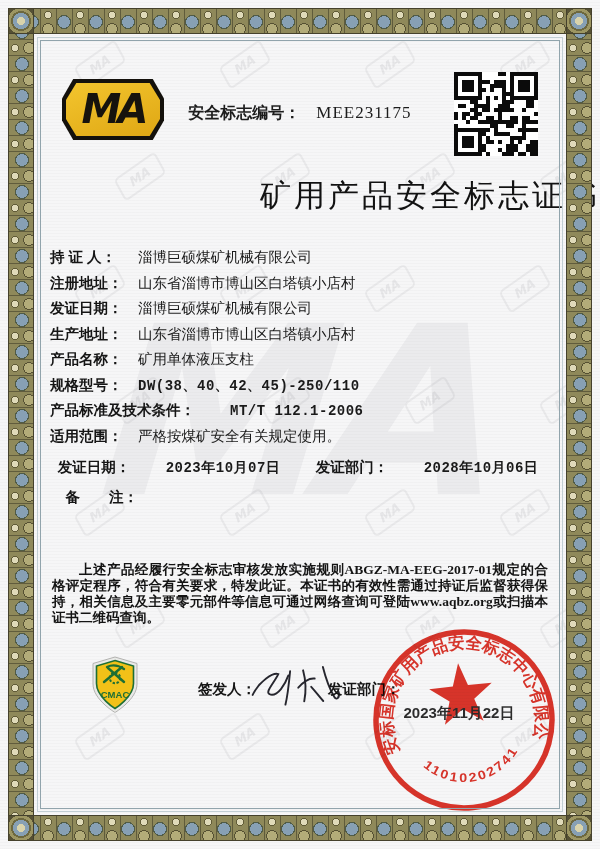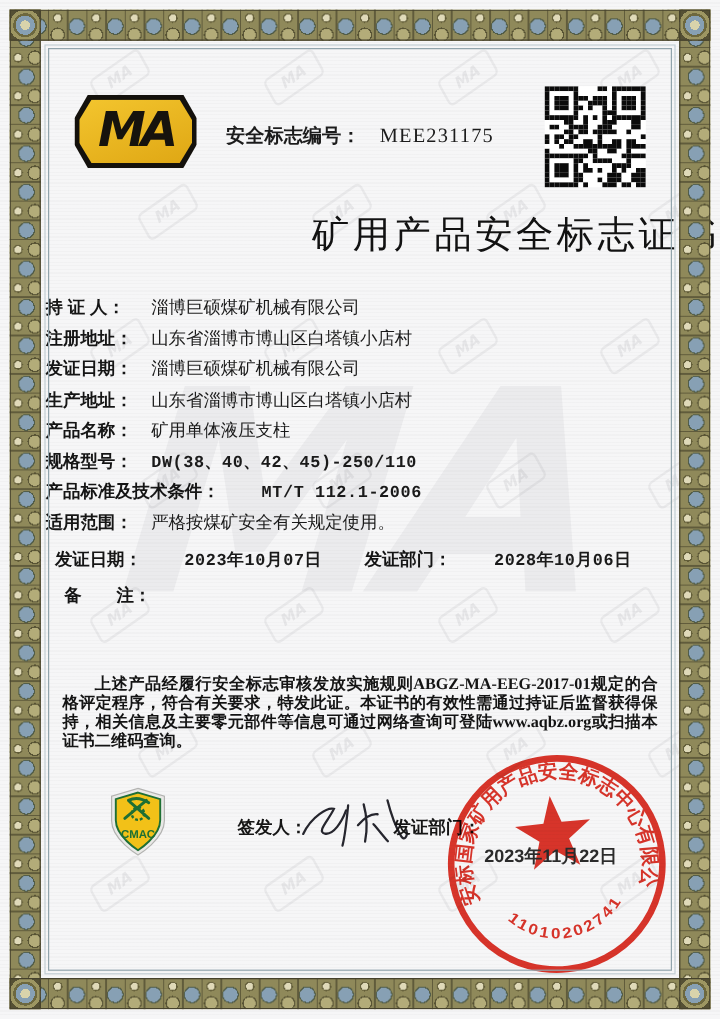--- a/index.html
+++ b/index.html
@@ -64,21 +64,21 @@
   .qr { position:absolute; left:454px; top:72px; width:84px; height:84px; z-index:2;
     background:#fff; display:grid; grid-template-columns:repeat(21,4px); grid-template-rows:repeat(21,4px); }
   .qr .on { background:#0b0b0b; } .qr .off { background:#fff; }
 
   
   .title { position:absolute; left:16px; right:0; top:175px; z-index:2; text-align:right;
     font-family:"Liberation Serif", serif; font-weight:400; font-size:31px; letter-spacing:3px;
     color:#121212; }
 
   
-  .fields { position:absolute; left:38px; right:42px; top:245px; z-index:2; }
+  .fields { position:absolute; left:50px; right:42px; top:245px; z-index:2; }
   .frow { display:flex; align-items:baseline; height:25.6px; line-height:25.6px; white-space:nowrap; }
   .frow .lbl { font-weight:700; font-size:14.5px; color:#151515; flex:none; width:88px; }
   .frow.wide .lbl { width:180px;font-family:Liberation Mono, monospace; }
   .frow .val { font-family:"Liberation Serif", serif; font-size:14.5px; color:#1a1a1a; }
   .frow .val.num { font-family:Liberation Mono, monospace; font-weight:700; font-size:14px; letter-spacing:.5px; }
   .frow.dates { margin-top:5px;text-align:center; }
   .frow.dates .val { width:170px; flex:none; }
   .frow.remark { margin-top:5px;text-align:right; }
 
   

